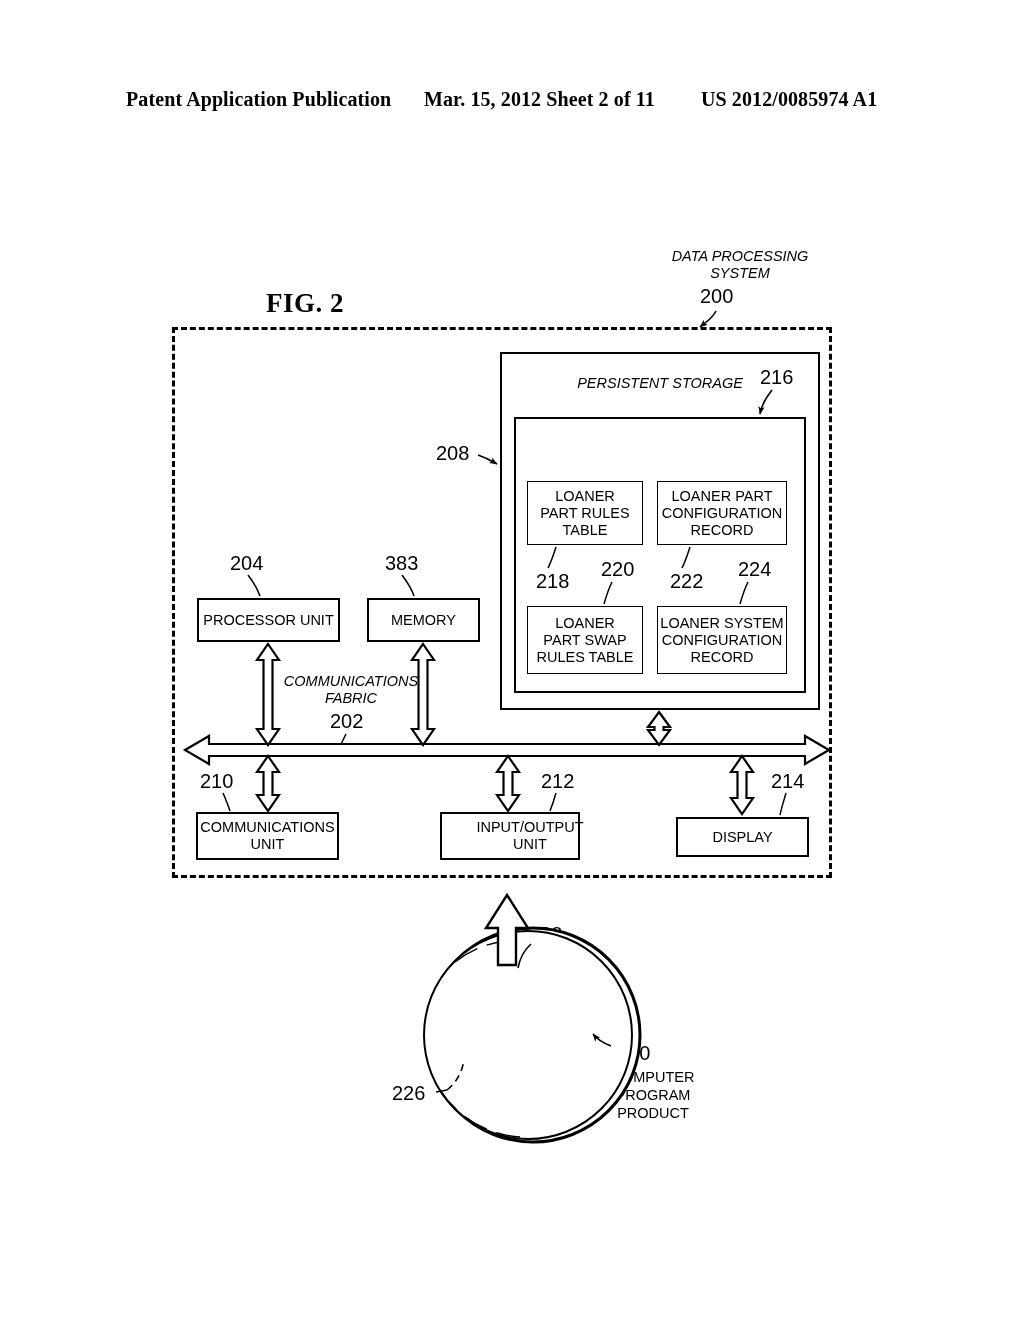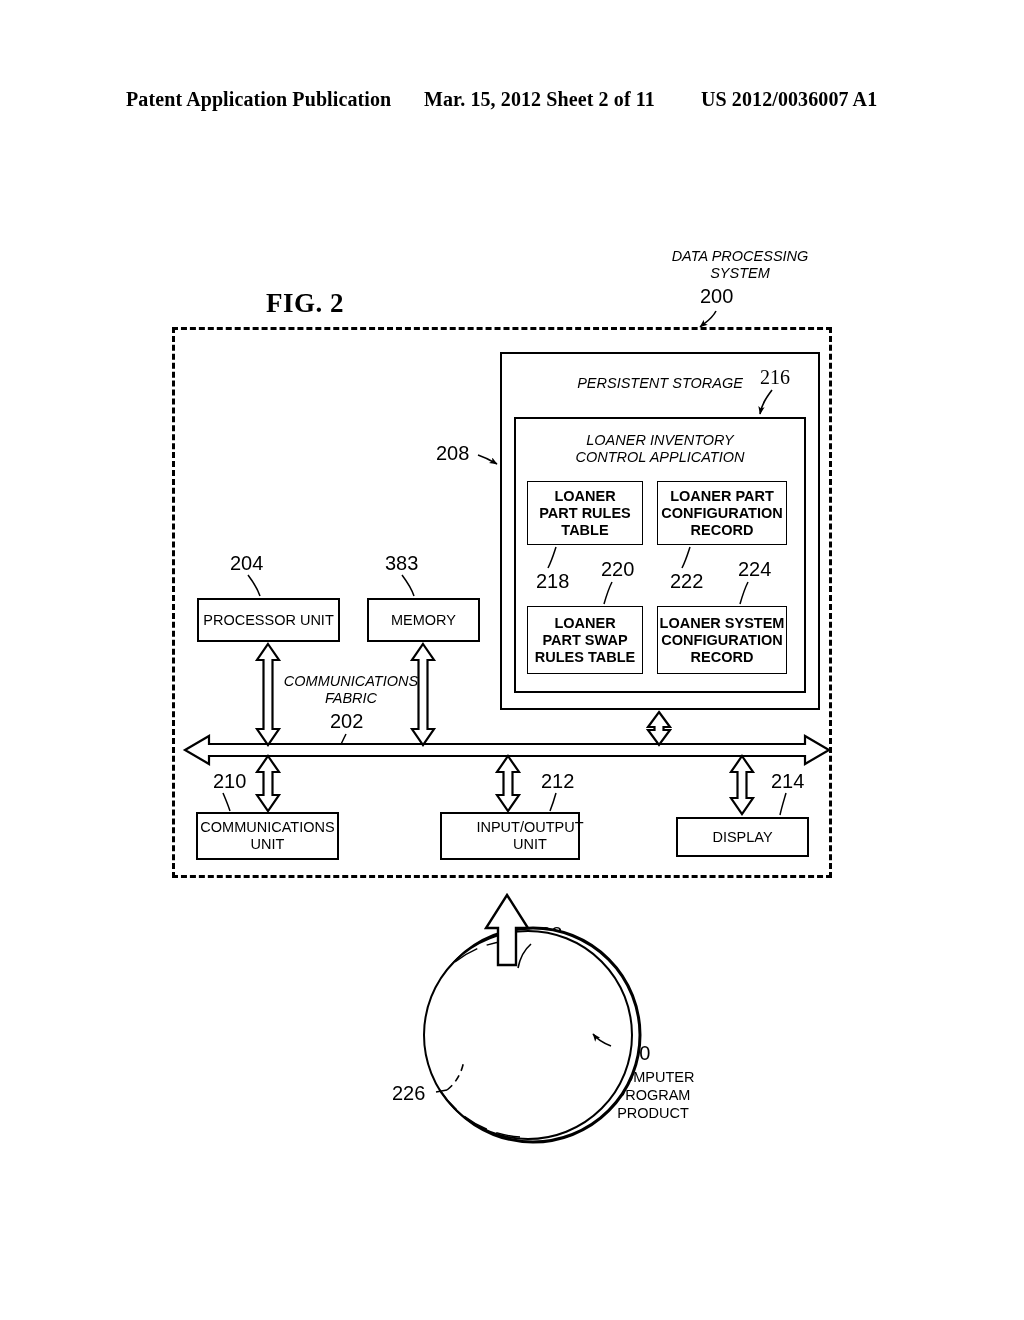--- a/index.html
+++ b/index.html
@@ -18,59 +18,57 @@
             font-size:27px;font-weight:bold;letter-spacing:.5px;}
 
   
   .t{position:absolute;font-size:14.5px;line-height:17px;text-align:center;white-space:pre-line;font-style:italic;}
   .num{position:absolute;font-size:20px;line-height:22px;white-space:nowrap;}
 
   
   .box{position:absolute;border:2px solid #000;background:#fff;box-sizing:border-box;
        display:flex;align-items:center;justify-content:center;text-align:center;
        font-size:14.5px;line-height:17px;white-space:pre-line;}
-  .box.thin{border-width:1.6px;font-weight:bold;}
+  .box.thin{border-width:1.6px;}
 
   .dashedOuter{position:absolute;border:3px dashed #000;box-sizing:border-box;background:transparent;}
 
   
   #vec{position:absolute;left:0;top:0;width:1024px;height:1320px;pointer-events:none;}
 
   .discTxt{position:absolute;text-align:center;font-size:14.5px;line-height:18px;white-space:pre-line;}
   .progBox{position:absolute;border:2px dashed #000;box-sizing:border-box;
            display:flex;align-items:center;justify-content:center;text-align:center;
            font-size:14.5px;line-height:17px;white-space:pre-line;}
 </style>
 </head>
 <body>
 
 <div id="page">
 
   <div class="hdr">
     <span class="h1">Patent Application Publication</span>
     <span class="h2">Mar. 15, 2012  Sheet 2 of 11</span>
-    <span class="h3">US 2012/0036007 A1</span>
+    <span class="h3">US 2012/0085974 A1</span>
   </div>
 
   <div class="figlabel">FIG. 2</div>
 
   <div class="t" style="left:645px;top:248px;width:190px;">DATA PROCESSING
 SYSTEM</div>
   <div class="num" style="left:700px;top:285px;">200</div>
 
   <div class="dashedOuter" style="left:172px;top:327px;width:660px;height:551px;"></div>
 
   <div style="position:absolute;left:500px;top:352px;width:320px;height:358px;border:2.5px solid #000;box-sizing:border-box;background:#fff;"></div>
   <div class="t" style="left:560px;top:375px;width:200px;">PERSISTENT STORAGE</div>
-  <div class="num" style="left:760px;top:366px;font-family:Liberation Serif, serif;">216</div>
+  <div class="num" style="left:760px;top:366px;">216</div>
   <div class="num" style="left:436px;top:442px;">208</div>
 
   <div style="position:absolute;left:514px;top:417px;width:292px;height:276px;border:2px solid #000;box-sizing:border-box;background:#fff;"></div>
-  <div class="t" style="left:539px;top:432px;width:242px;">LOANER INVENTORY
-CONTROL APPLICATION</div>
 
   <div class="box thin" style="left:527px;top:481px;width:116px;height:64px;">LOANER
 PART RULES
 TABLE</div>
   <div class="box thin" style="left:657px;top:481px;width:130px;height:64px;">LOANER PART
 CONFIGURATION
 RECORD</div>
   <div class="box thin" style="left:527px;top:606px;width:116px;height:68px;">LOANER
 PART SWAP
 RULES TABLE</div>
@@ -88,21 +86,21 @@
 
   <div class="box" style="left:367px;top:598px;width:113px;height:44px;">MEMORY</div>
   <div class="num" style="left:385px;top:552px;">383</div>
 
   <div class="t" style="left:272px;top:673px;width:158px;">COMMUNICATIONS
 FABRIC</div>
   <div class="num" style="left:330px;top:710px;">202</div>
 
   <div class="box" style="left:196px;top:812px;width:143px;height:48px;">COMMUNICATIONS
 UNIT</div>
-  <div class="num" style="left:213px;top:770px;">210</div>
+  <div class="num" style="left:200px;top:770px;">210</div>
 
   <div class="box" style="left:440px;top:812px;width:140px;height:48px;padding-left:40px;">INPUT/OUTPUT
 UNIT</div>
   <div class="num" style="left:541px;top:770px;">212</div>
 
   <div class="box" style="left:676px;top:817px;width:133px;height:40px;text-align:right;">DISPLAY</div>
   <div class="num" style="left:771px;top:770px;">214</div>
 
   <div class="discTxt" style="left:455px;top:980px;width:160px;">COMPUTER
 READABLE

